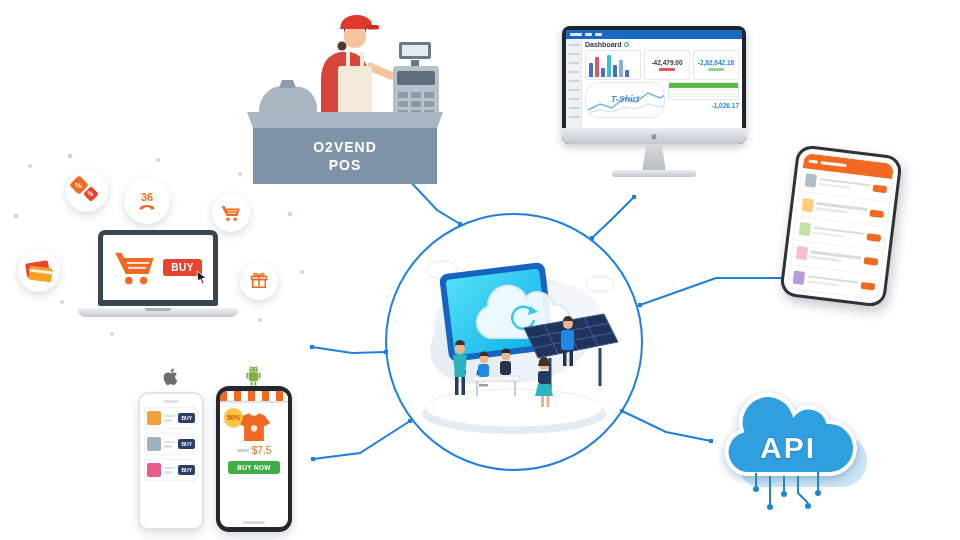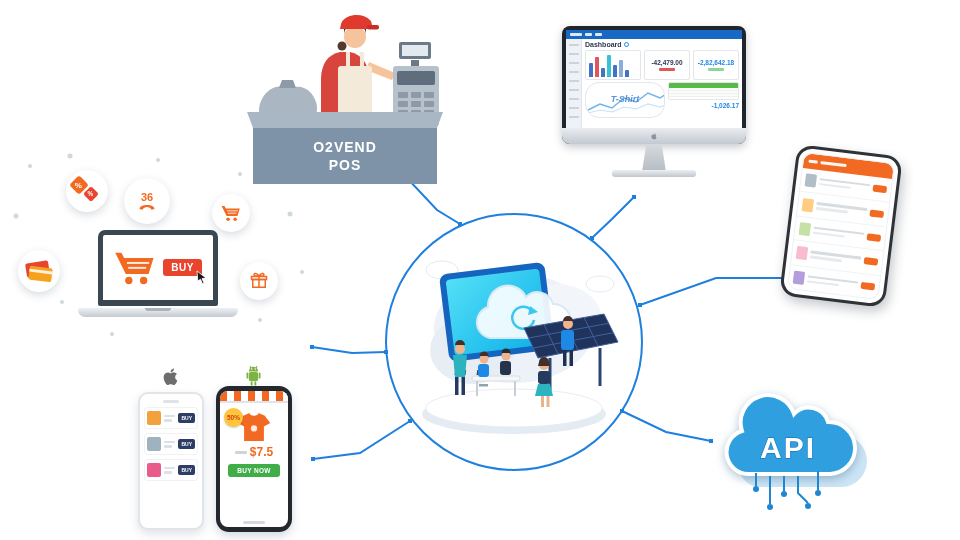--- a/index.html
+++ b/index.html
@@ -79,21 +79,21 @@
   .pa-thumb{width:14px;height:14px;border-radius:2px;flex:none}
   .pa-lines{flex:1}
   .pa-lines i{display:block;height:2.5px;background:#dde1e5;margin:2px 0;border-radius:1px}
   .pa-buy{background:#2d3e66;color:#fff;font-size:5px;font-weight:bold;padding:2px 3px;border-radius:2px;flex:none}
   .phone-b{position:absolute;left:86px;top:24px;width:76px;height:146px;background:#23272e;border-radius:13px;padding:5px 4px;box-shadow:0 4px 10px rgba(40,60,90,.2)}
   .pb-screen{position:relative;width:100%;height:100%;background:#fff;border-radius:8px;overflow:hidden;display:flex;flex-direction:column;align-items:center}
   .awning{width:100%;height:12px;background:repeating-linear-gradient(90deg,#f26a21 0 7px,#fff 7px 14px);border-bottom:2px solid #e0e3e7;flex:none}
   .badge50{position:absolute;left:4px;top:17px;width:19px;height:19px;border-radius:50%;background:#ffc63d;color:#d23f0f;font-size:6.5px;font-weight:bold;display:flex;align-items:center;justify-content:center;box-shadow:0 1px 2px rgba(0,0,0,.2)}
   .price-row{display:flex;align-items:center;gap:3px;margin-top:2px}
   .price-old{width:12px;height:3px;background:#cfd4d9;border-radius:1px}
-  .price{color:#f26a21;font-size:12px;font-weight:bold}
+  .price{color:#f26a21;font-size:10px;font-weight:normal}
   .buy-now{margin-top:5px;background:#3fae49;color:#fff;font-size:6.5px;font-weight:bold;padding:3px 9px;border-radius:3px;letter-spacing:.3px}
   .home-bar{margin-top:auto;margin-bottom:3px;width:22px;height:3px;background:#d5d9de;border-radius:2px}
   .os-icon{position:absolute}
 </style>
 </head>
 <body>
 
 <svg width="0" height="0" style="position:absolute" aria-hidden="true">
   <defs>
     <symbol id="apple-shape" viewBox="0 0 24 24">

